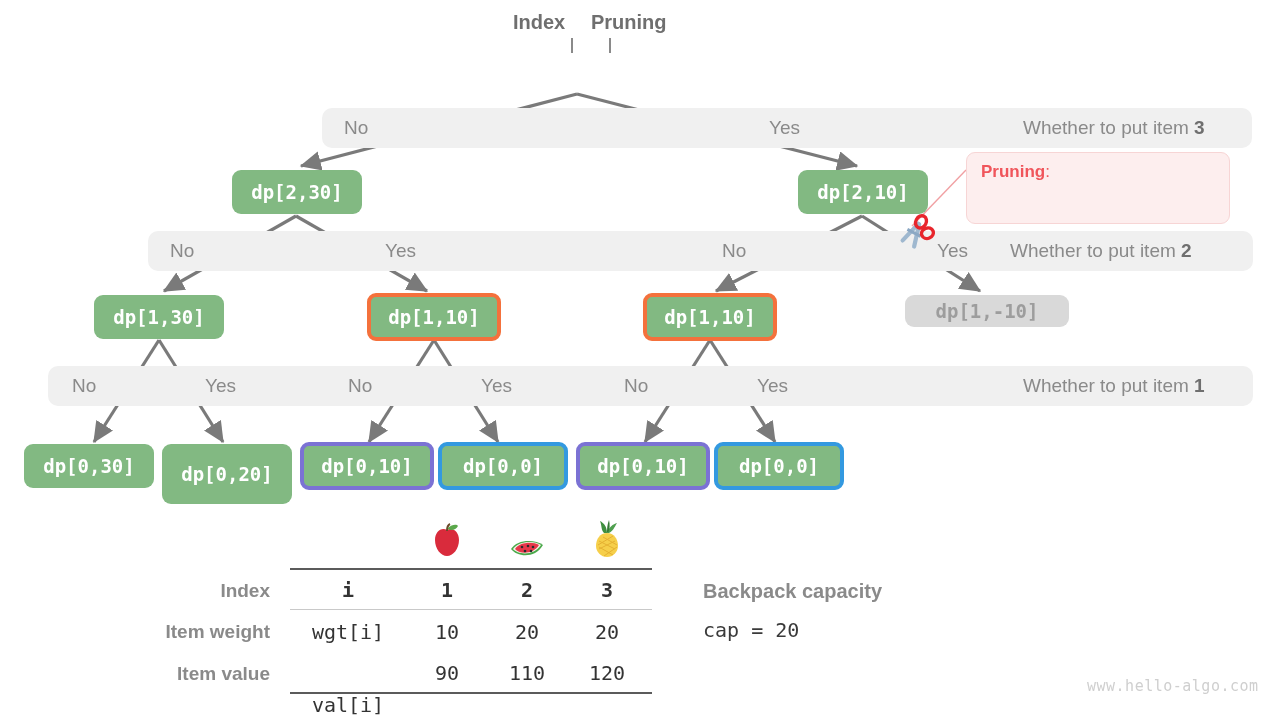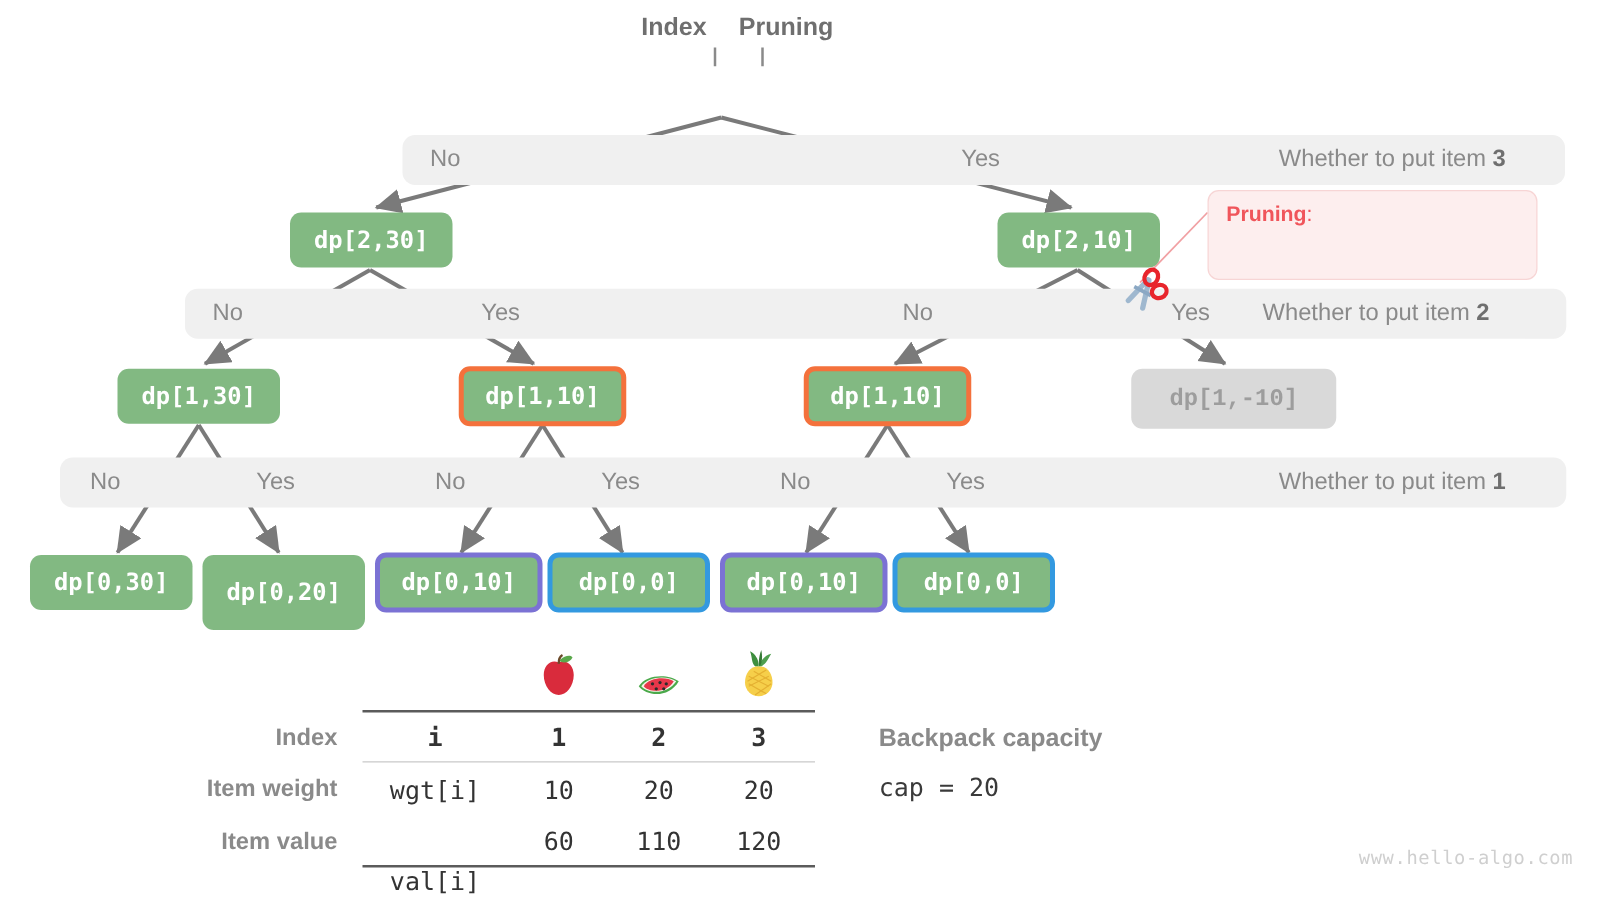--- a/index.html
+++ b/index.html
@@ -108,21 +108,21 @@
   <div class="band-lbl" style="left:757px;top:366px;">Yes</div>
   <div class="band-lbl" style="left:1023px;top:366px;"><span>Whether to put item </span><b>1</b></div>
 
 
   <div class="node" style="left:232px;top:170px;width:130px;height:44px;">dp[2,30]</div>
   <div class="node" style="left:798px;top:170px;width:130px;height:44px;">dp[2,10]</div>
 
   <div class="node" style="left:94px;top:295px;width:130px;height:44px;">dp[1,30]</div>
   <div class="node orange" style="left:367px;top:293px;width:134px;height:48px;">dp[1,10]</div>
   <div class="node orange" style="left:643px;top:293px;width:134px;height:48px;">dp[1,10]</div>
-  <div class="node gray" style="left:905px;top:295px;width:164px;height:48px;font-family:Liberation Mono, monospace;">dp[1,-10]</div>
+  <div class="node gray" style="left:905px;top:295px;width:164px;height:32px;">dp[1,-10]</div>
 
   <div class="node" style="left:24px;top:444px;width:130px;height:44px;">dp[0,30]</div>
   <div class="node" style="left:162px;top:444px;width:130px;height:60px;">dp[0,20]</div>
   <div class="node purple" style="left:300px;top:442px;width:134px;height:48px;">dp[0,10]</div>
   <div class="node blue" style="left:438px;top:442px;width:130px;height:48px;">dp[0,0]</div>
   <div class="node purple" style="left:576px;top:442px;width:134px;height:48px;">dp[0,10]</div>
   <div class="node blue" style="left:714px;top:442px;width:130px;height:48px;">dp[0,0]</div>
 
   <svg style="position:absolute;left:893px;top:211px;width:42px;height:46px;" viewBox="0 0 42 46">
     <g transform="rotate(28 21 23)">
@@ -181,21 +181,21 @@
   <div class="cell" style="left:300px;top:661px;width:96px;margin-top:32px;">val[i]</div>
 
   <div class="cell bold" style="left:417px;top:578px;width:60px;">1</div>
   <div class="cell bold" style="left:497px;top:578px;width:60px;">2</div>
   <div class="cell bold" style="left:577px;top:578px;width:60px;">3</div>
 
   <div class="cell" style="left:417px;top:620px;width:60px;">10</div>
   <div class="cell" style="left:497px;top:620px;width:60px;">20</div>
   <div class="cell" style="left:577px;top:620px;width:60px;">20</div>
 
-  <div class="cell" style="left:417px;top:661px;width:60px;">60</div>
+  <div class="cell" style="left:417px;top:661px;width:60px;">90</div>
   <div class="cell" style="left:497px;top:661px;width:60px;">110</div>
   <div class="cell" style="left:577px;top:661px;width:60px;">120</div>
 
   <div class="cap-h" style="left:703px;top:580px;">Backpack capacity</div>
   <div class="cap-v" style="left:703px;top:618px;">cap = 20</div>
 
   <div class="wm" style="left:1087px;top:677px;">www.hello-algo.com</div>
 </div>
 
 </body></html>

